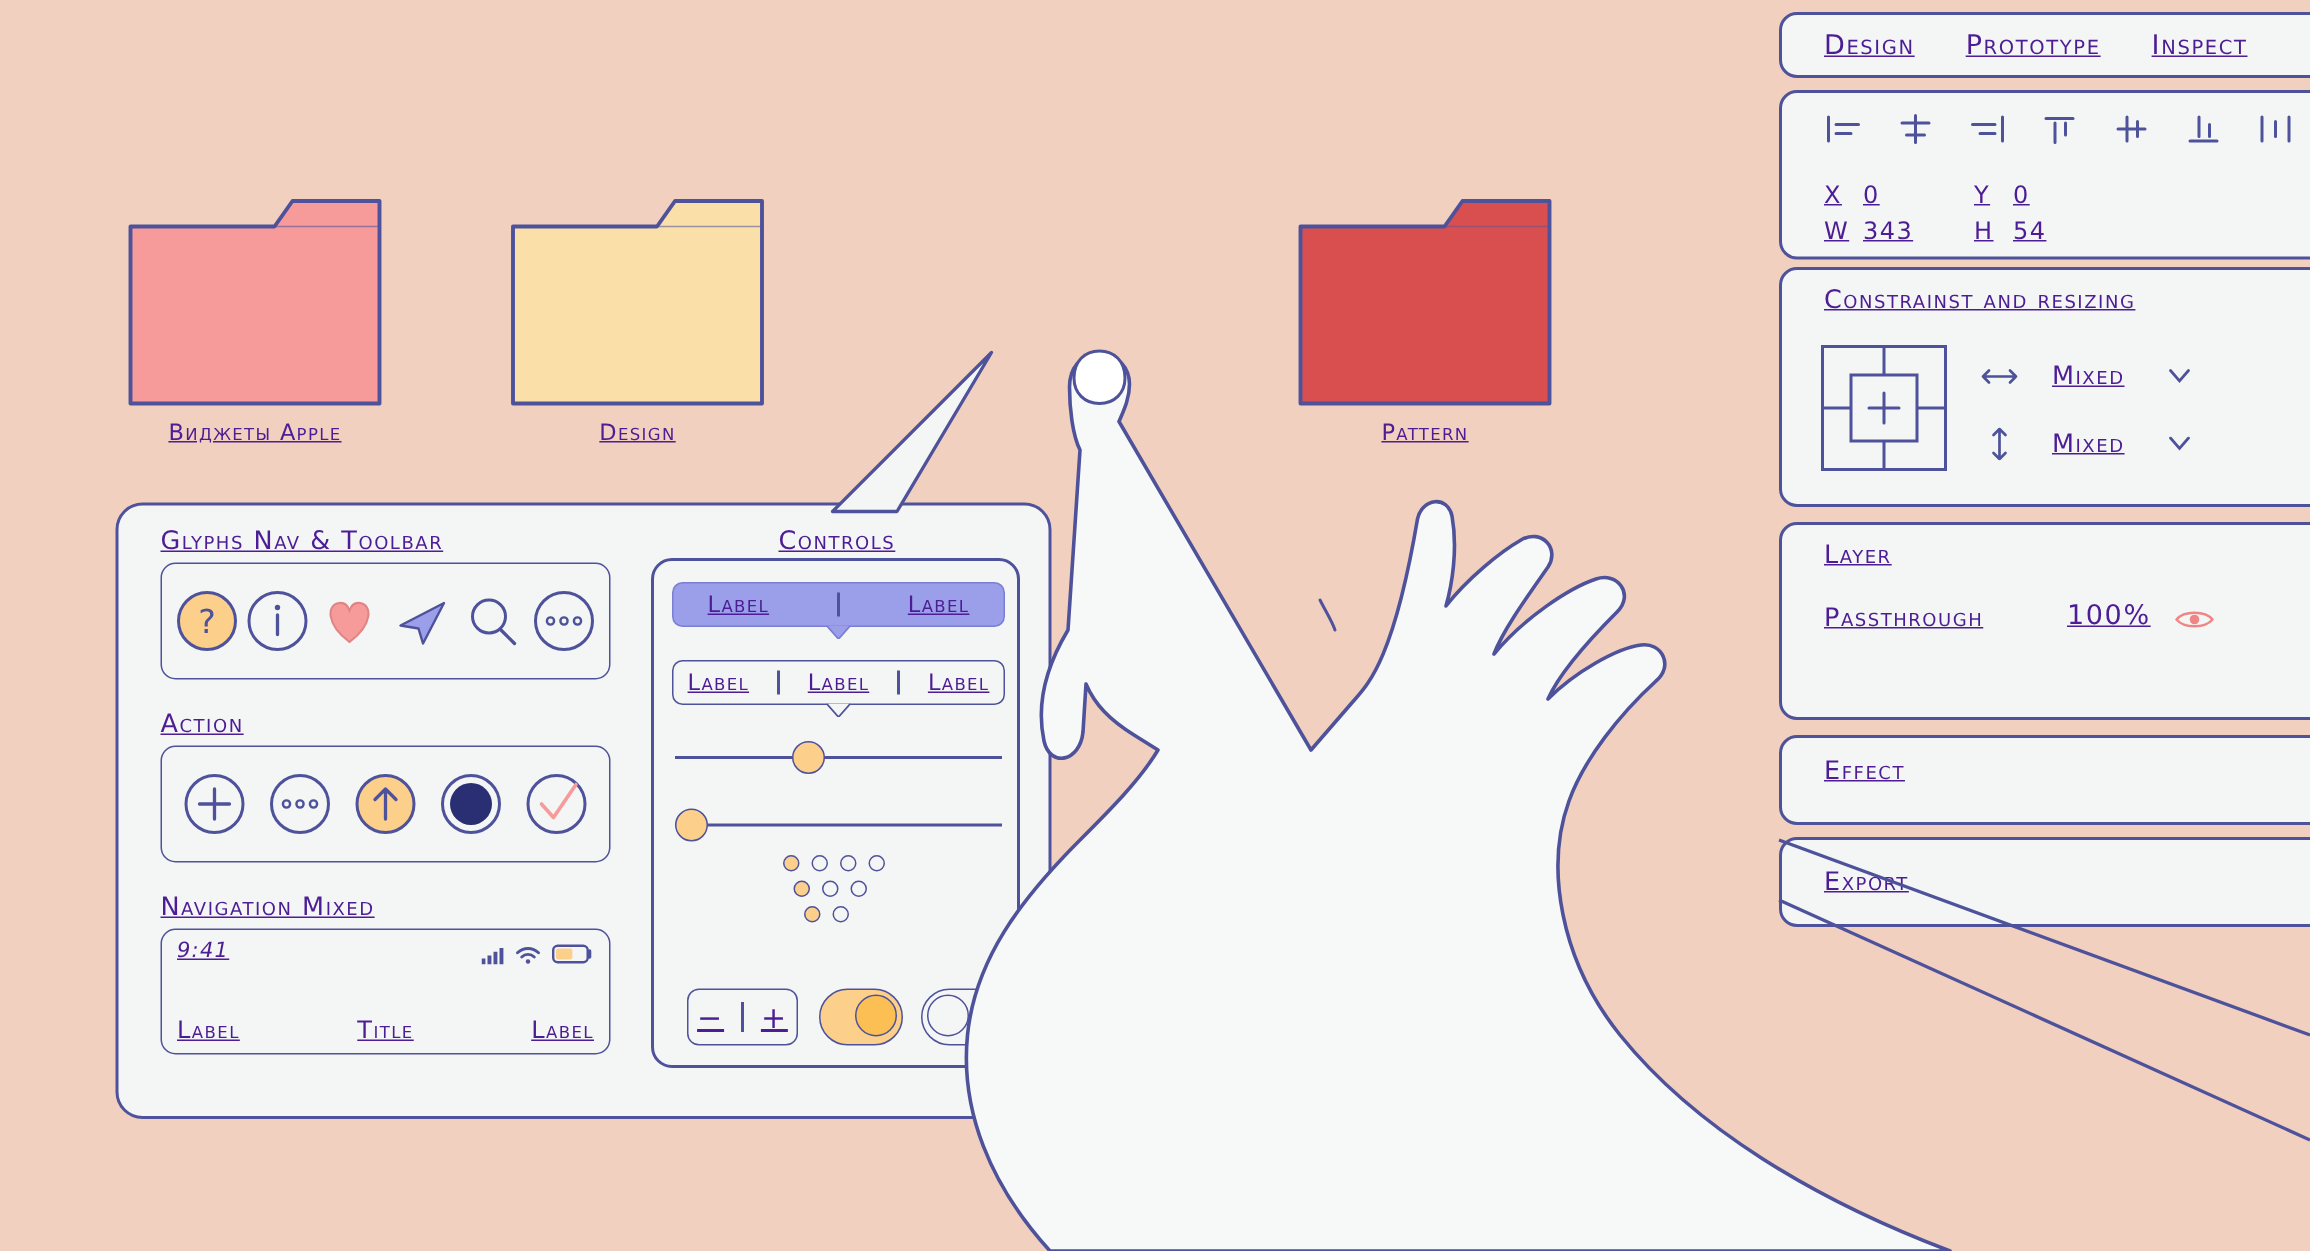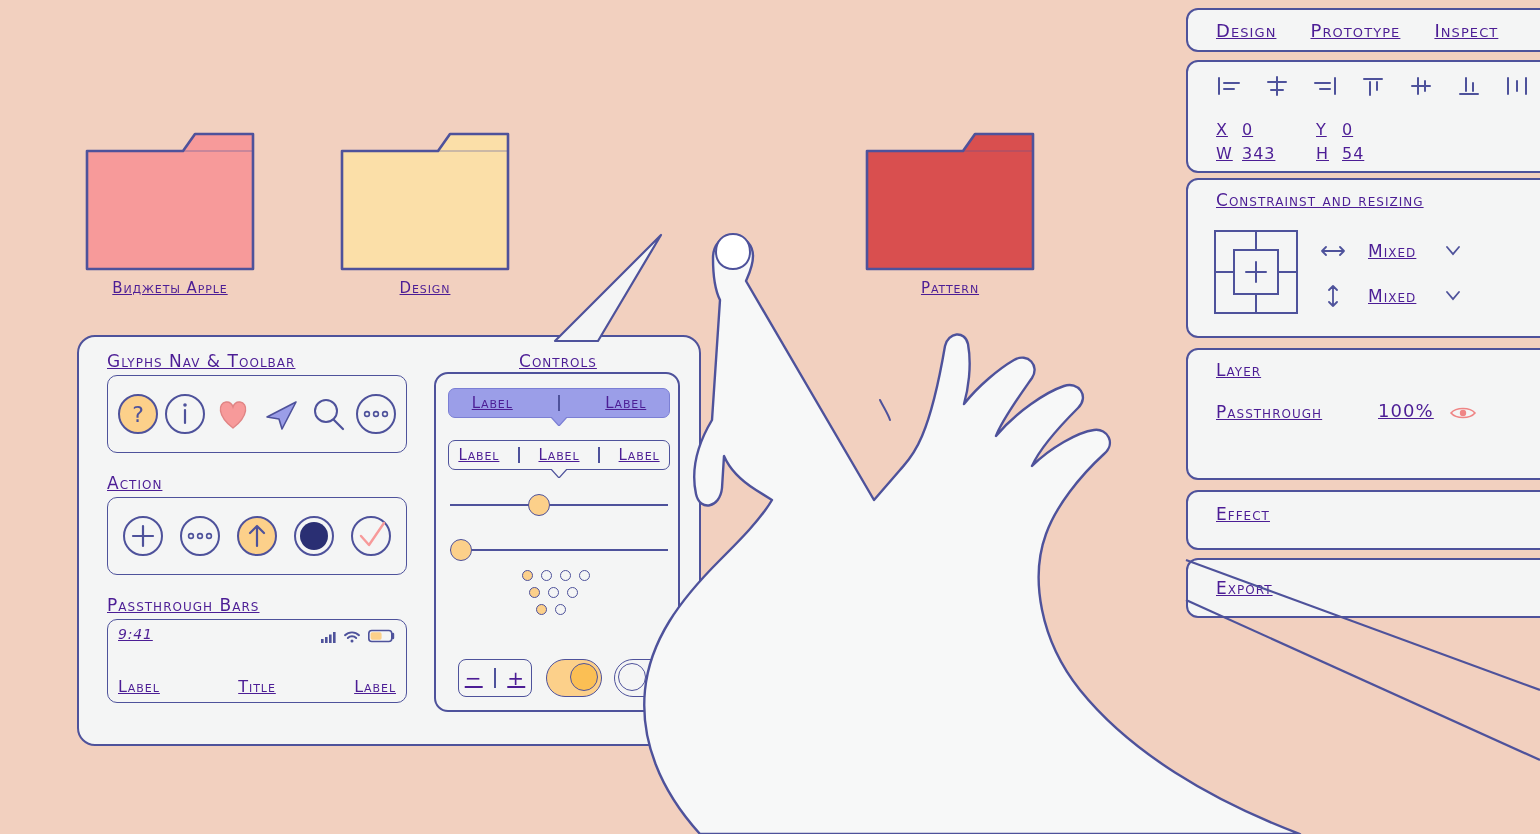--- a/index.html
+++ b/index.html
@@ -345,21 +345,21 @@
         </span>
         <span class="gicon">
           <svg viewBox="0 0 46 46">
             <circle cx="23" cy="23" r="19" fill="none" stroke="#4e529b" stroke-width="2"></circle>
             <path d="M13 23 L21 32 L36 10" fill="none" stroke="#f79a9a" stroke-width="2.4" stroke-linecap="round" stroke-linejoin="round"></path>
           </svg>
         </span>
       </div>
     </div>
 
-    <div class="hd sec-title" style="left:28px; top:258px;">Passthrough Bars</div>
+    <div class="hd sec-title" style="left:28px; top:258px;">Navigation Mixed</div>
     <div id="navbar-mock">
       <span class="hd" id="nav-time">9:41</span>
       <span id="nav-status">
         <span>
           <svg width="15" height="12" viewBox="0 0 15 12">
             <rect x="0" y="8" width="2.6" height="4" fill="#4e529b"></rect>
             <rect x="4" y="6" width="2.6" height="6" fill="#4e529b"></rect>
             <rect x="8" y="3.5" width="2.6" height="8.5" fill="#4e529b"></rect>
             <rect x="12" y="1" width="2.6" height="11" fill="#4e529b"></rect>
           </svg>

